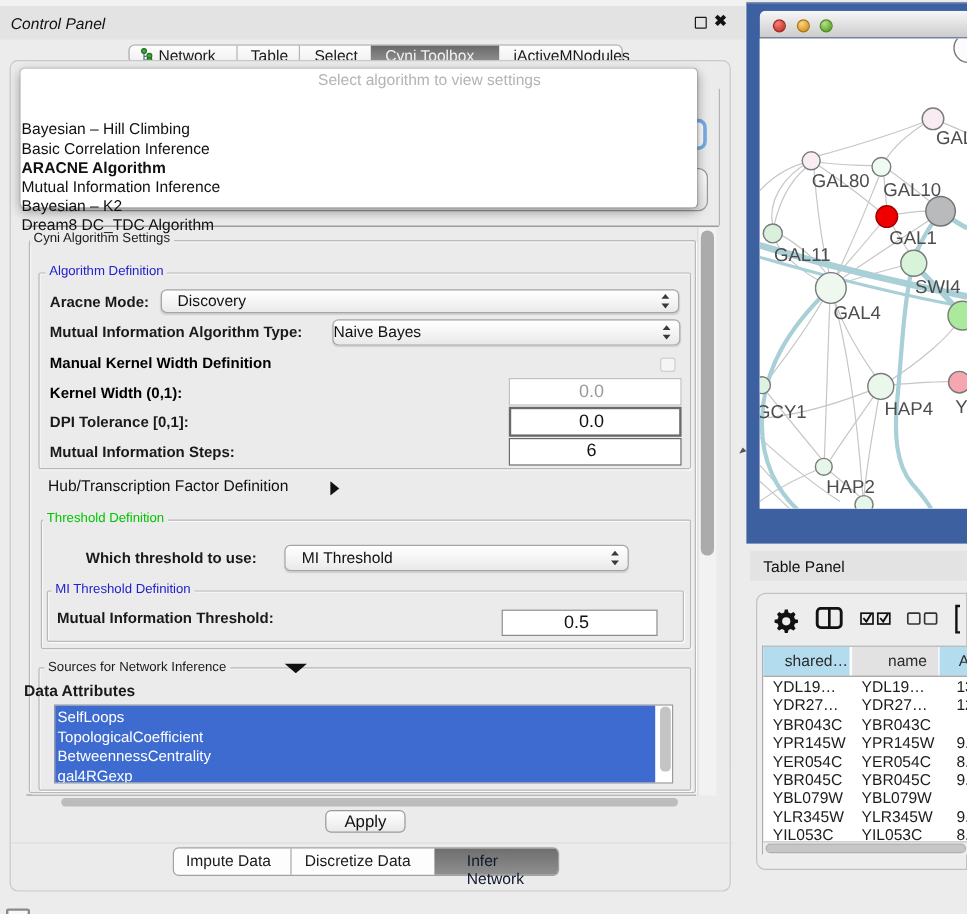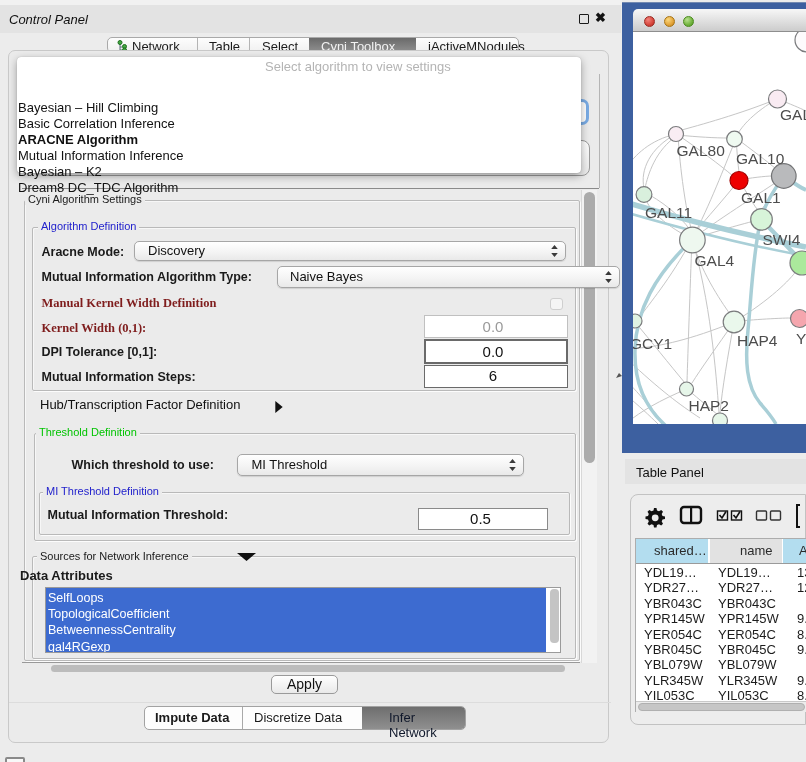--- a/index.html
+++ b/index.html
@@ -1,20 +1,20 @@
 <!DOCTYPE html>
 <html><head>
 <meta charset="utf-8">
 <style>
 * { margin:0; padding:0; box-sizing:border-box; }
 html,body { width:806px; height:762px; overflow:hidden; }
 body { font-family:"Liberation Sans", sans-serif; background:#ececec; position:relative; }
 .abs { position:absolute; }
 .lbl { font-size:12.5px; font-weight:bold; color:#1a1a1a; white-space:nowrap; }
-.dis { color:#7f1d1d;font-family:Liberation Serif, serif; }
+.dis { color:#000000; }
 .combo { position:absolute; border:1px solid #a6a6a6; border-radius:5px;
   background:linear-gradient(#ffffff, #f4f4f4 55%, #e9e9e9);
   font-size:13px; color:#111; line-height:19px; padding-left:13px; white-space:nowrap;
   box-shadow:0 1px 1px rgba(0,0,0,0.12); }
 .carets { position:absolute; right:6px; top:50%; width:9px; height:14px; margin-top:-7px; }
 .field { position:absolute; background:#fff; font-size:13px; color:#111; text-align:center;
   padding-right:5px; white-space:nowrap; }
 .gbox { position:absolute; border:1px solid #b9b9b9; border-radius:2px; box-shadow:1px 1px 0 rgba(255,255,255,0.85), inset 1px 1px 0 rgba(255,255,255,0.6); }
 .gtitle { position:absolute; font-size:11px; background:#ebebeb; padding:0 3px; white-space:nowrap; }
 </style>
@@ -66,21 +66,21 @@
 <div class="gbox" style="left:32px;top:227px;width:543.5px;height:164px;"></div>
 <div class="gtitle" style="left:38px;top:220px;color:#2222cc;">Algorithm Definition</div>
 
 <div class="lbl abs" style="left:41.5px;top:245px;">Aracne Mode:</div>
 <div class="combo" style="left:134px;top:241px;width:432px;height:20px;line-height:18px;">Discovery
   <svg class="carets" viewBox="0 0 9 14">
       <path d="M1.2 5 L4.5 1 L7.8 5 Z M1.2 9 L4.5 13 L7.8 9 Z" fill="#3a3a3a"></path>
     </svg>
 </div>
 <div class="lbl abs" style="left:41.5px;top:270px;">Mutual Information Algorithm Type:</div>
-<div class="combo" style="left:277px;top:266px;width:343px;height:22px;line-height:20px;padding-left:12px;">Naive Bayes
+<div class="combo" style="left:277px;top:266px;width:290px;height:22px;line-height:20px;padding-left:0;">Naive Bayes
   <svg class="carets" viewBox="0 0 9 14">
       <path d="M1.2 5 L4.5 1 L7.8 5 Z M1.2 9 L4.5 13 L7.8 9 Z" fill="#3a3a3a"></path>
     </svg>
 </div>
 <div class="lbl abs dis" style="left:41.5px;top:296px;">Manual Kernel Width Definition</div>
 <div class="abs" style="left:549.5px;top:298px;width:13.5px;height:11.5px;border:1px solid #cfcfcf;border-radius:3px;background:#f5f5f5;"></div>
 <div class="lbl abs dis" style="left:41.5px;top:321px;">Kernel Width (0,1):</div>
 <div class="field" style="left:423.5px;top:314.5px;width:144px;height:23px;border:1px solid #c0c0c0;line-height:21px;color:#9a9a9a;font-size:15px;">0.0</div>
 <div class="lbl abs" style="left:41.5px;top:345px;">DPI Tolerance [0,1]:</div>
 <div class="field" style="left:423.5px;top:339px;width:144px;height:25px;border:2px solid #6a6a6a;line-height:21px;font-size:15px;">0.0</div>
@@ -116,21 +116,21 @@
     <div style="padding:2px 0 0 2.5px;font-size:12.5px;color:#fff;line-height:16.4px;">SelfLoops<br>TopologicalCoefficient<br>BetweennessCentrality<br>gal4RGexp</div>
   </div>
 <div class="abs" style="left:550px;top:589px;width:8.5px;height:54px;background:#c4c4c4;border-radius:4px;"></div>
 
 <div class="abs" style="left:271px;top:675px;width:67px;height:19px;border:1px solid #9a9a9a;border-radius:5px;background:linear-gradient(#ffffff,#e9e9e9);text-align:center;font-size:14px;line-height:17px;color:#111;">Apply</div>
 
 <div class="abs" style="left:9px;top:702px;width:602px;height:1px;background:#dcdcdc;"></div>
 <div id="bottabs" class="abs" style="left:144px;top:706px;width:322px;height:24px;border:1px solid #a2a2a2;border-radius:5px;background:#fdfdfd;font-size:13px;color:#1a1a1a;">
   <div class="abs" style="left:97px;top:0;width:1px;height:22px;background:#a9a9a9;"></div>
   <div class="abs" style="left:217px;top:0;width:103px;height:22px;background:linear-gradient(#6e6e6e,#8f8f8f);border-radius:0 4px 4px 0;"></div>
-  <div class="abs" style="left:10px;top:3px;font-weight:bold;">Impute Data</div>
+  <div class="abs" style="left:10px;top:3px;">Impute Data</div>
   <div class="abs" style="left:109px;top:3px;">Discretize Data</div>
   <div class="abs" style="left:244px;top:3px;color:#0f172a;">Infer Network</div>
 </div>
 <div class="abs" style="left:5px;top:757px;width:20px;height:10px;border:2px solid #8a8a8a;border-radius:2px;background:#f8f8f8;"></div>
 
 <div class="abs" style="left:17px;top:57px;width:564px;height:116px;background:#ffffff;border-radius:4px;box-shadow:0 3px 9px rgba(0,0,0,0.35), 0 0 1px rgba(0,0,0,0.3);"></div>
 <div class="abs" style="left:265px;top:59px;font-size:13px;color:#b4b4b4;">Select algorithm to view settings</div>
 <div class="abs" style="left:18px;top:74px;font-size:13px;color:#111;line-height:16px;margin-top:26px;">Bayesian – Hill Climbing<br>Basic Correlation Inference<br><b>ARACNE Algorithm</b><br>Mutual Information Inference<br>Bayesian – K2<br>Dream8 DC_TDC Algorithm</div>
 
 <svg class="abs" style="left:615px;top:372px;" width="8" height="8" viewBox="0 0 8 8">

